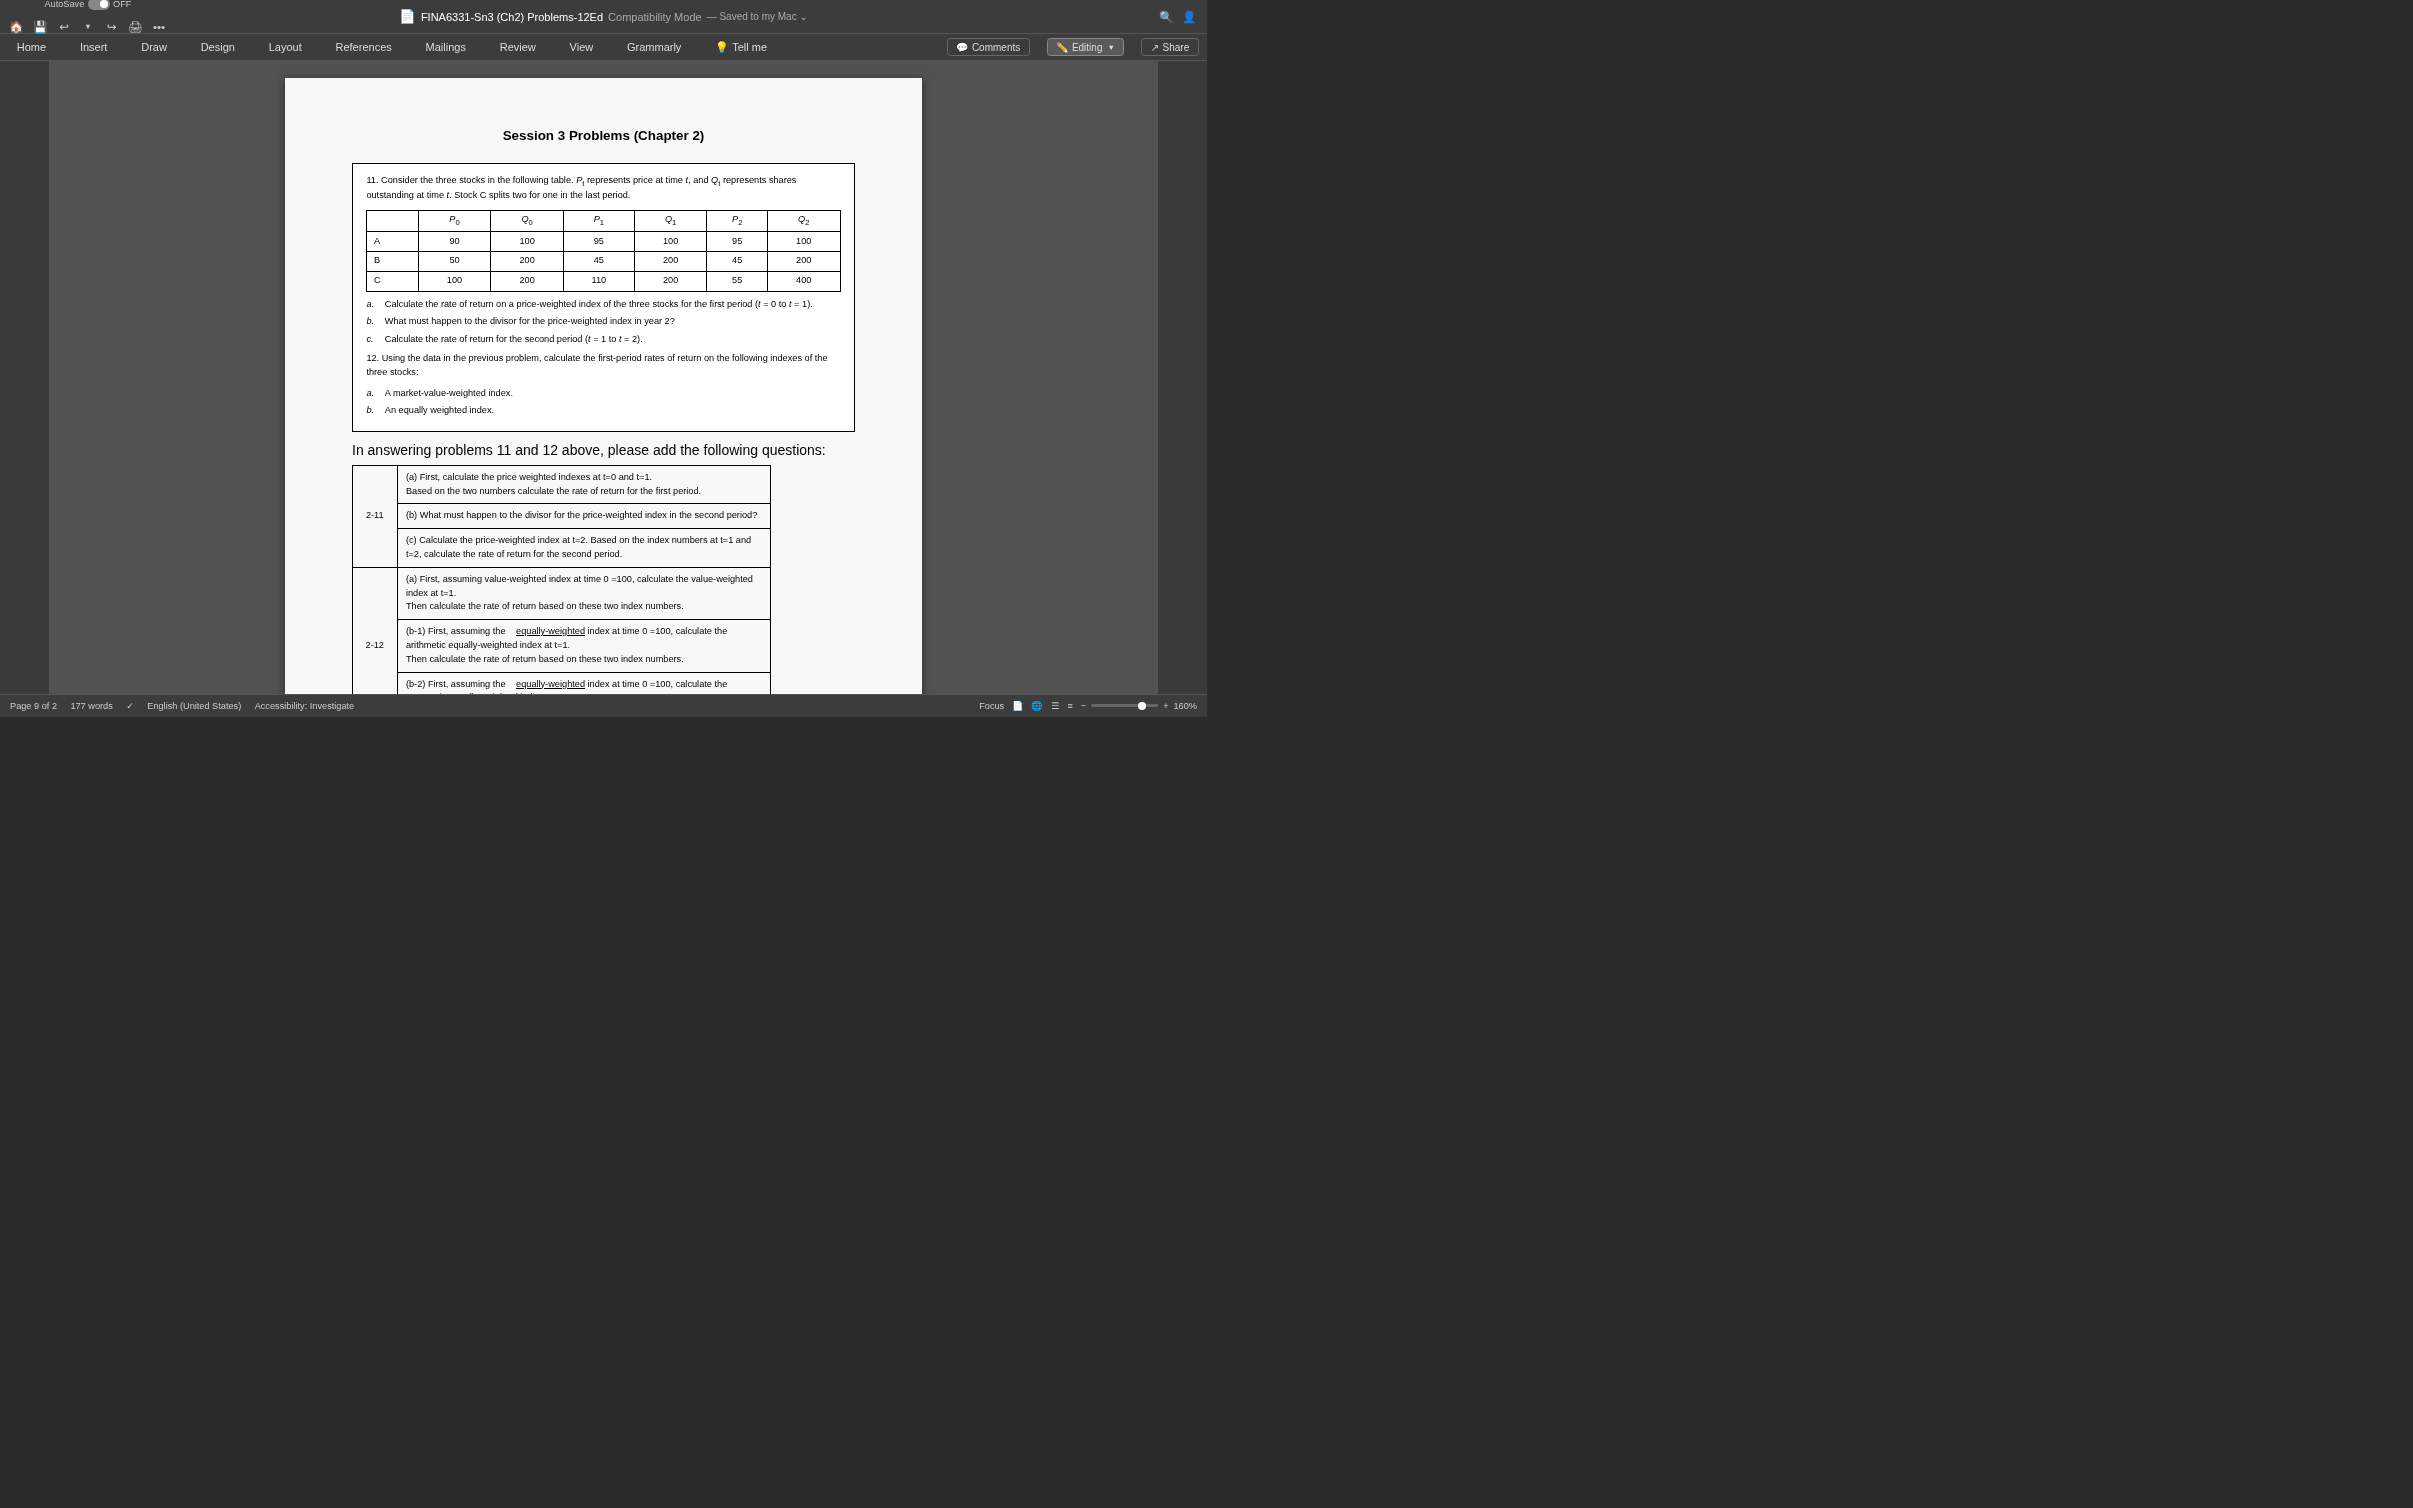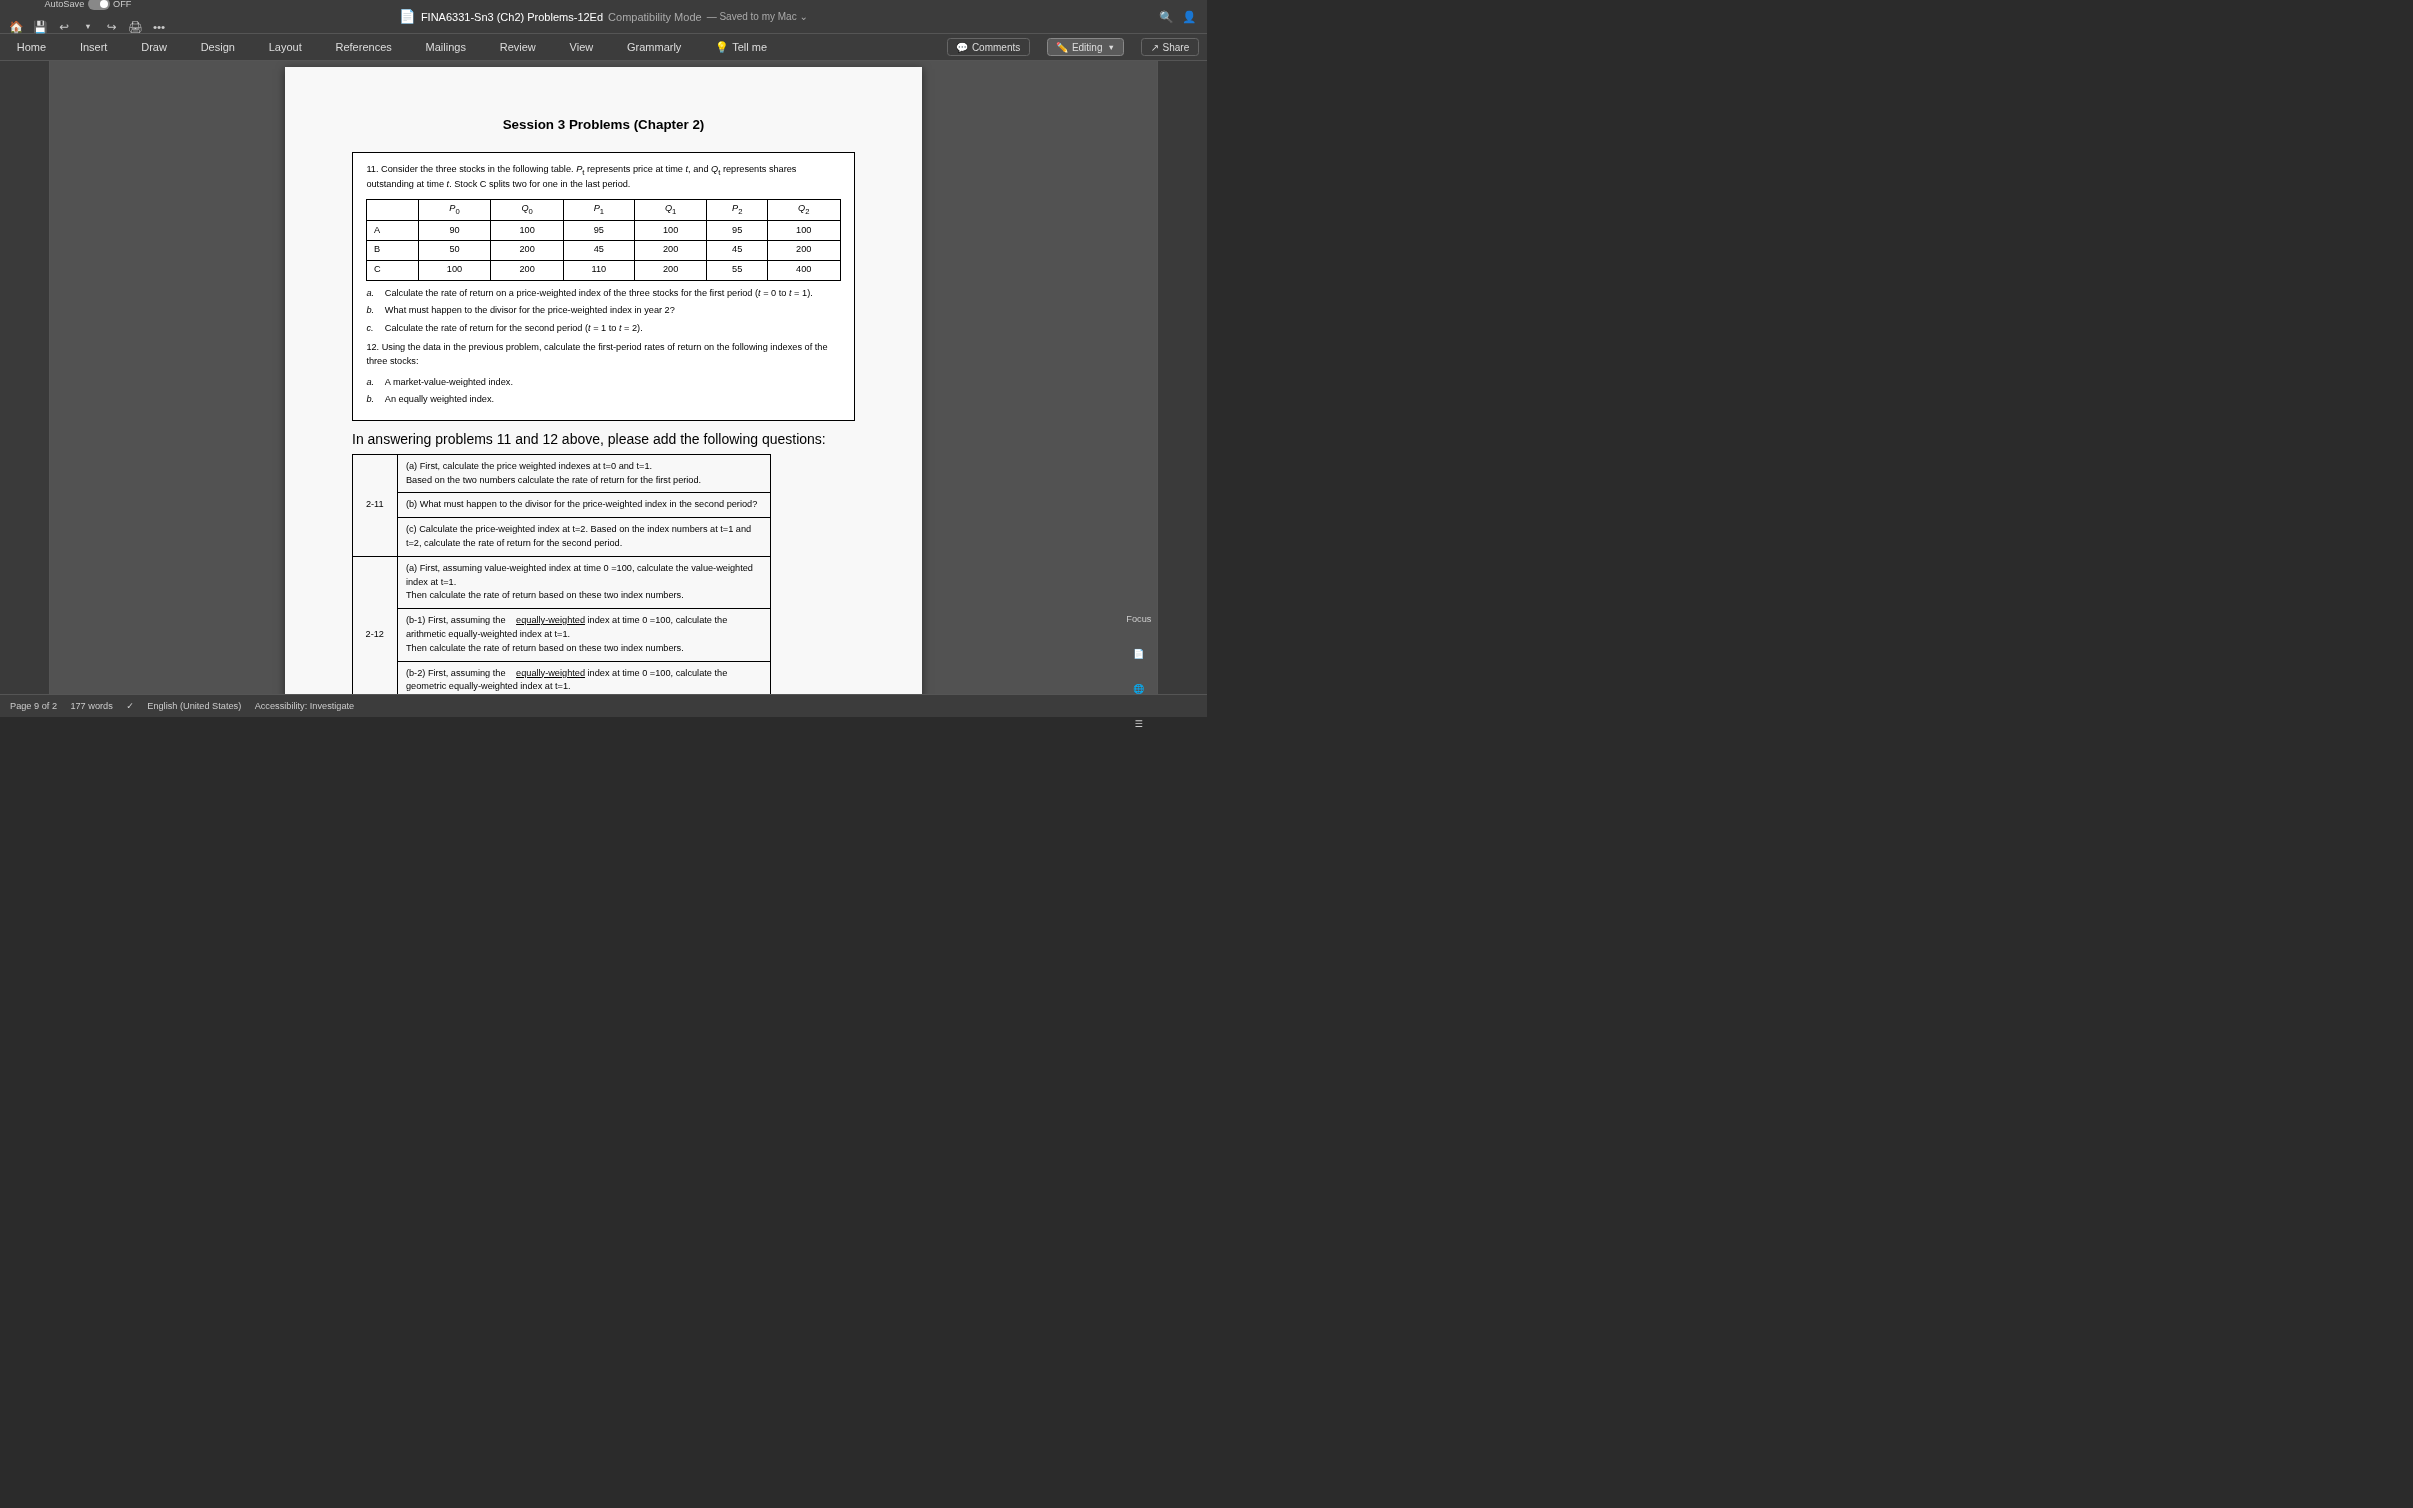--- a/index.html
+++ b/index.html
@@ -146,21 +146,21 @@
       border-right: 0.8px solid #555;
     }
 
     
     .doc-area {
       flex: 1;
       background: #525252;
       overflow: auto;
       display: flex;
       justify-content: center;
-      padding: 6px 0;
+      padding: 17px 0;
     }
 
     .page {
       width: 637px;
       background: #f8f8f8;
       color: #000;
       padding: 50px 67px;
       box-shadow: 0 1.7px 8.4px rgba(0,0,0,0.5);
       min-height: 754px;
     }
@@ -264,21 +264,21 @@
       background: #3c3c3c;
       display: flex;
       align-items: center;
       justify-content: space-between;
       padding: 0 10px;
       border-top: 0.8px solid #555;
       font-size: 9.2px;
       color: #ccc;
     }
     .status-left { display: flex; align-items: center; gap: 13.4px; }
-    .status-right { display: flex; align-items: center; gap: 24px; flex-direction: column; }
+    .status-right { display: flex; align-items: center; gap: 8px; }
     .zoom-control {
       display: flex;
       align-items: center;
       gap: 5px;
     }
     .zoom-slider {
       width: 67px;
       height: 3.4px;
       background: #666;
       border-radius: 1.7px;

